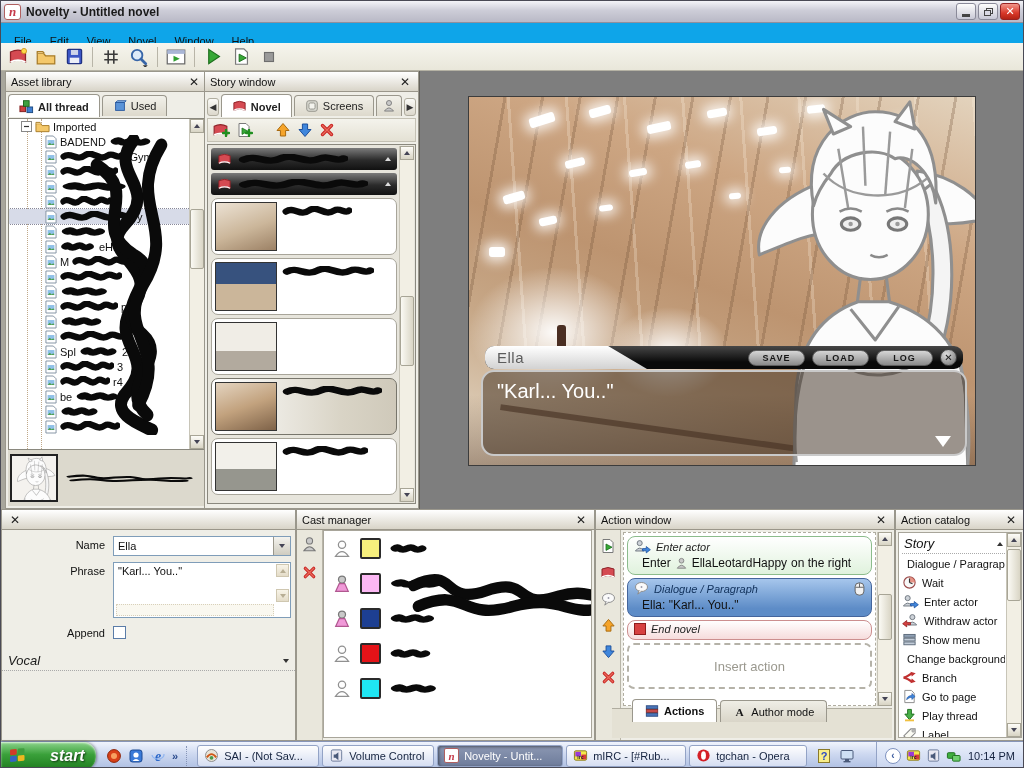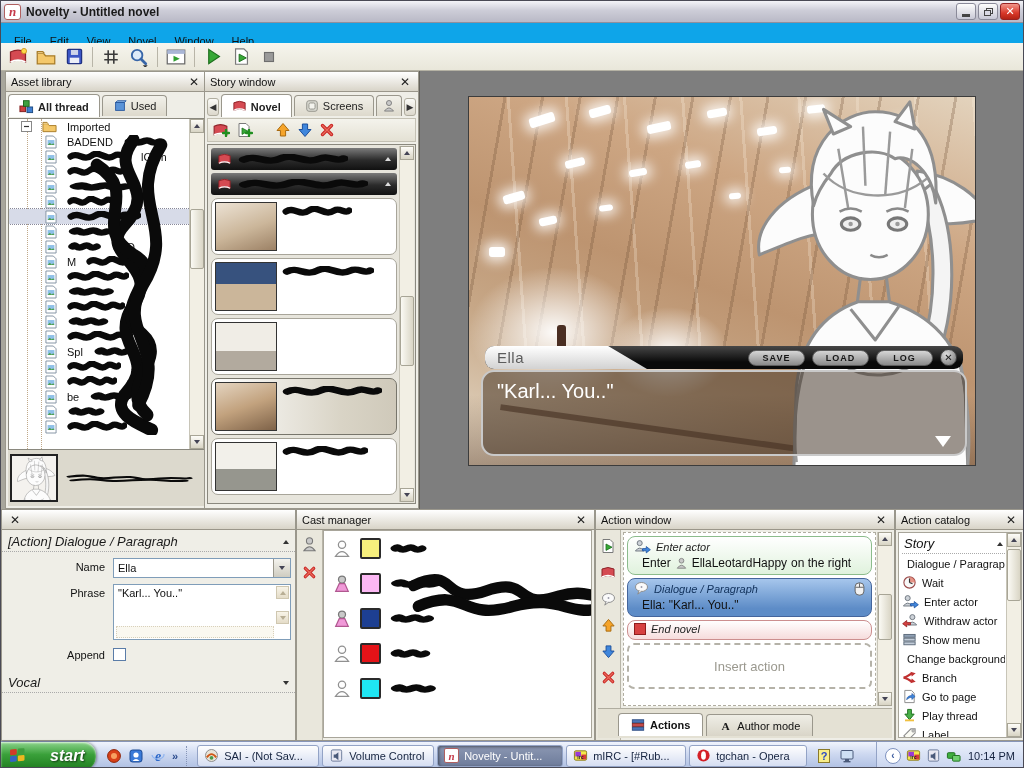--- a/index.html
+++ b/index.html
@@ -48,21 +48,21 @@
     border-radius:4px 4px 0 0;background:linear-gradient(#f2f1ea,#ddd9cc);font-size:11px;color:#222;}
   .tab.active{background:#fff;font-weight:bold;position:relative;top:1px;padding-top:4px;}
   .tabarrow{width:14px;height:18px;display:flex;align-items:center;justify-content:center;color:#333;font-size:9px;
     border:1px solid #b0ad9f;border-radius:3px;background:linear-gradient(#fafaf6,#dcd8cc);}
 
   
   #assetlib{left:4px;top:70px;width:203px;height:438px;}
   .treewrap{position:absolute;left:2px;top:46px;right:2px;height:332px;background:#fff;
     border:1px solid #8a887e;overflow:hidden;}
   .guide{position:absolute;top:0;bottom:0;border-left:1px dotted #c0a888;}
-  .arow{position:relative;height:15px;display:flex;align-items:center;padding-left:36px;gap:10px;white-space:nowrap;}
+  .arow{position:relative;height:15px;display:flex;align-items:center;padding-left:36px;gap:3px;white-space:nowrap;}
   .arow.root{padding-left:12px;font-size:11px;}
   .arow.sel{background:#d7dbe8;outline:1px dotted #889;}
   .frag{font-size:11px;color:#111;}
   .squig{height:11px;}
   .vscroll{position:absolute;right:0;top:0;bottom:0;width:15px;background:#f2efe4;border-left:1px solid #c8c5b8;}
   .sbtn{position:absolute;left:0;width:14px;height:14px;background:linear-gradient(#fdfcf8,#d8d4c4);
     border:1px solid #a8a596;display:flex;align-items:center;justify-content:center;}
   .sbtn.up{top:0;} .sbtn.down{bottom:0;}
   .tri-u{width:0;height:0;border-left:3px solid transparent;border-right:3px solid transparent;border-bottom:4px solid #445;}
   .tri-d{width:0;height:0;border-left:3px solid transparent;border-right:3px solid transparent;border-top:4px solid #445;}
@@ -150,22 +150,22 @@
   .acard{border-radius:8px;margin-bottom:3px;padding:2px 6px 4px 6px;position:relative;}
   .acard .hdr{display:flex;align-items:center;gap:5px;font-style:italic;font-size:11px;color:#222;}
   .acard .bdy{font-size:12px;padding:2px 0 0 8px;display:flex;align-items:center;gap:4px;white-space:nowrap;}
   .acard.green{border:1px solid #8cbc8c;background:linear-gradient(#ffffff,#e0f2dd);}
   .acard.blue{border:1px solid #44659c;background:linear-gradient(#a6c6ec,#5d8cc7 80%);}
   .acard.blue .hdr{color:#10305a;}
   .acard.red{border:1px solid #cc8f8f;background:linear-gradient(#ffffff,#f6dcdc);}
   .aplaceholder{border:2px dashed #b5b2a8;border-radius:7px;height:46px;display:flex;align-items:center;justify-content:center;
     color:#9a988e;font-size:13px;}
   .awscroll{position:absolute;right:2px;top:22px;bottom:34px;width:15px;background:#f2efe4;border-left:1px solid #c8c5b8;}
-  .abtabs{position:absolute;left:2px;bottom:2px;right:2px;height:30px;background:#e4e1d4;border-top:1px solid #b0ada0;
-    display:flex;align-items:flex-end;padding:3px 4px 2px 20px;gap:3px;}
+  .abtabs{position:absolute;left:16px;bottom:2px;right:2px;height:30px;background:#e4e1d4;border-top:1px solid #b0ada0;
+    display:flex;align-items:flex-end;padding:3px 4px 16px 20px;gap:3px;}
   .abtab{display:flex;align-items:center;gap:5px;border:1px solid #9a978c;border-bottom:none;border-radius:4px 4px 0 0;
     padding:4px 12px;background:linear-gradient(#efeee6,#d9d5c8);font-size:11px;}
   .abtab.active{background:#fff;font-weight:bold;}
 
   
   #actcat{left:894px;top:508px;width:130px;height:232px;}
   .catwrap{position:absolute;left:2px;top:22px;right:2px;bottom:2px;background:#fff;border:1px solid #a8a59a;overflow:hidden;padding:1px 16px 0 3px;}
   .catsect{display:flex;align-items:center;font-style:italic;font-size:13px;border-bottom:1px dotted #aaa;padding:2px 2px;}
   .catsect .tri-u{margin-left:auto;border-bottom-color:#333;}
   .catrow{display:flex;align-items:center;gap:5px;height:19px;white-space:nowrap;overflow:hidden;font-size:11px;}
@@ -938,24 +938,20 @@
         <span>"Karl... You.."</span>
         <span class="cont"></span>
       </div>
     </div>
   </div>
 
   <div class="panel" id="propins">
     <div class="phead">
       <span class="pclose">✕</span>
     </div>
-    <div class="sect">
-      <span>[Action] Dialogue / Paragraph</span>
-        <span class="tri-u"></span>
-    </div>
     <div class="formrow">
       <div class="flabel">Name</div>
       <div class="combo">
         <span class="cval">Ella</span>
         <span class="cbtn">
             <span class="tri-d"></span>
           </span>
       </div>
     </div>
     <div class="formrow">

